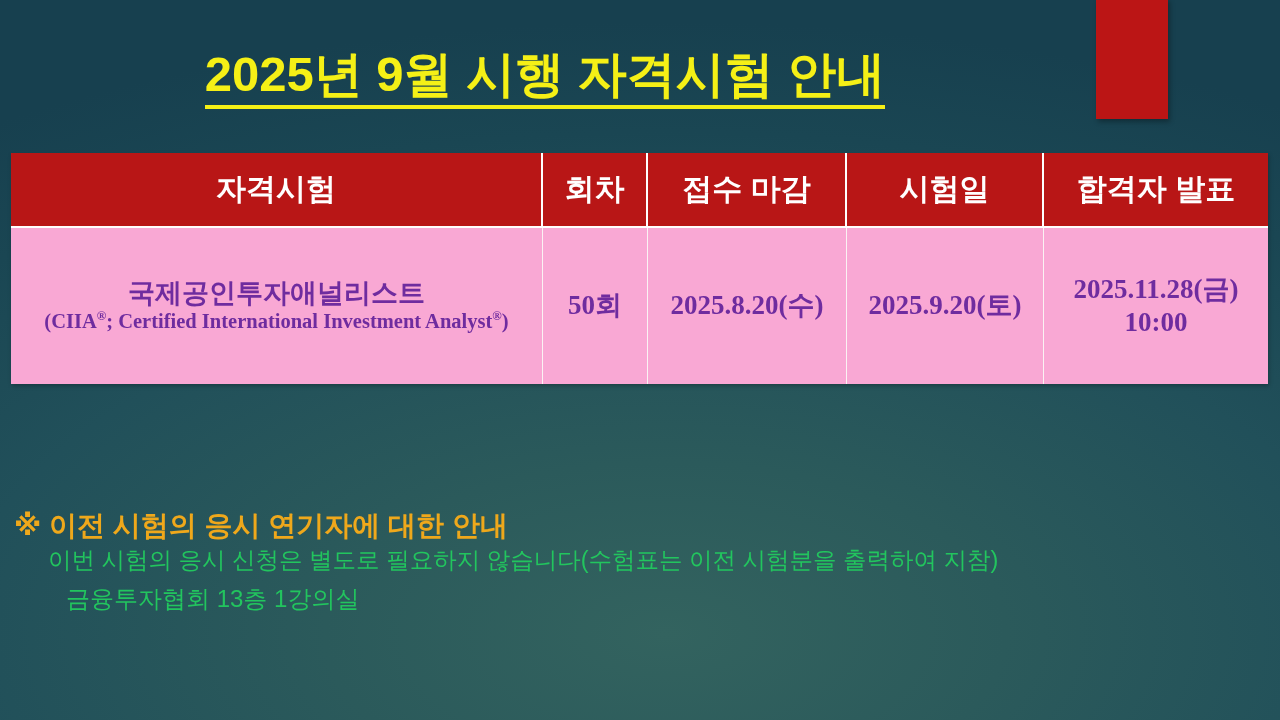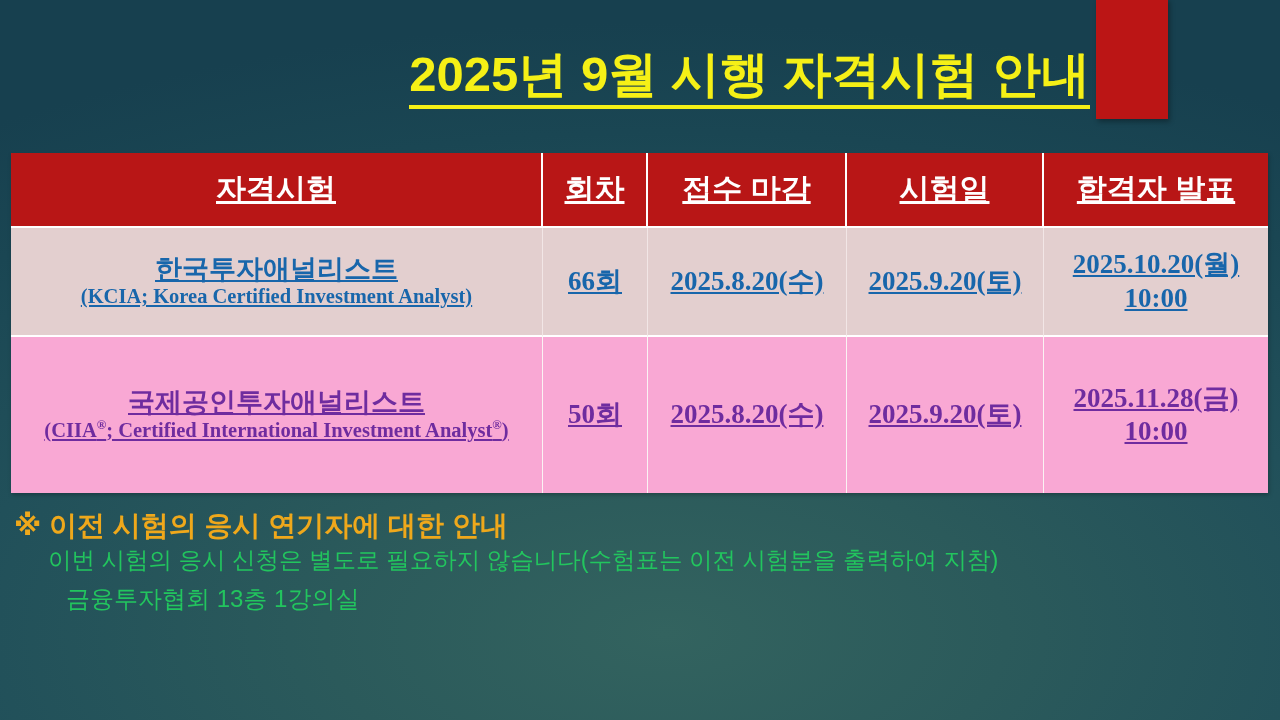--- a/index.html
+++ b/index.html
@@ -29,21 +29,21 @@
     background: #bb1515;
     box-shadow: 2px 3px 5px rgba(0,0,0,0.30);
   }
 
   
   .title {
     position: absolute;
     left: 0;
     top: 42px;
     width: 1090px;
-    text-align: right;
+    text-align: center;
     font-size: 49px;
     font-weight: bold;
     color: #f5f016;
     letter-spacing: 0px;
     white-space: nowrap;
   }
   .title .u {
     border-bottom: 4px solid #f5f016;
     padding-bottom: 4px;
   }
@@ -58,21 +58,20 @@
     border-spacing: 0;
     table-layout: fixed;
     box-shadow: 1px 2px 4px rgba(0,0,0,0.25);
   }
   .exam-table th,
   .exam-table td {
     border-right: 2px solid #ffffff;
     vertical-align: middle;
     text-align: center;
     padding: 2px 4px;
-    text-decoration: underline;
   }
   .exam-table th:last-child,
   .exam-table td:last-child { border-right: none; }
 
   .exam-table thead th {
     background: #b81616;
     color: #ffffff;
     font-size: 30px;
     font-weight: bold;
     height: 75px;
@@ -162,33 +161,20 @@
     <tr>
       <th style="width:532px">자격시험</th>
       <th style="width:105px">회차</th>
       <th style="width:199px">접수 마감</th>
       <th style="width:197px">시험일</th>
       <th style="width:224px">합격자 발표</th>
     </tr>
   </thead>
   <tbody>
 
-    <tr class="row-kcia">
-      <td>
-        <div class="name-ko">한국투자애널리스트</div>
-        <span class="name-en">(KCIA; Korea Certified Investment Analyst)</span>
-      </td>
-      <td class="cell-serif">66회</td>
-      <td class="cell-serif">2025.8.20(수)</td>
-      <td class="cell-serif">2025.9.20(토)</td>
-      <td class="cell-serif wrap">
-        <span>2025.10.20(월)</span><br>
-        <span>10:00</span>
-      </td>
-    </tr>
 
     <tr class="row-ciia">
       <td>
         <div class="name-ko">국제공인투자애널리스트</div>
         <span class="name-en"><span>(CIIA</span><sup>®</sup><span>; Certified International Investment Analyst</span><sup>®</sup><span>)</span></span>
       </td>
       <td class="cell-serif">50회</td>
       <td class="cell-serif">2025.8.20(수)</td>
       <td class="cell-serif">2025.9.20(토)</td>
       <td class="cell-serif wrap">

